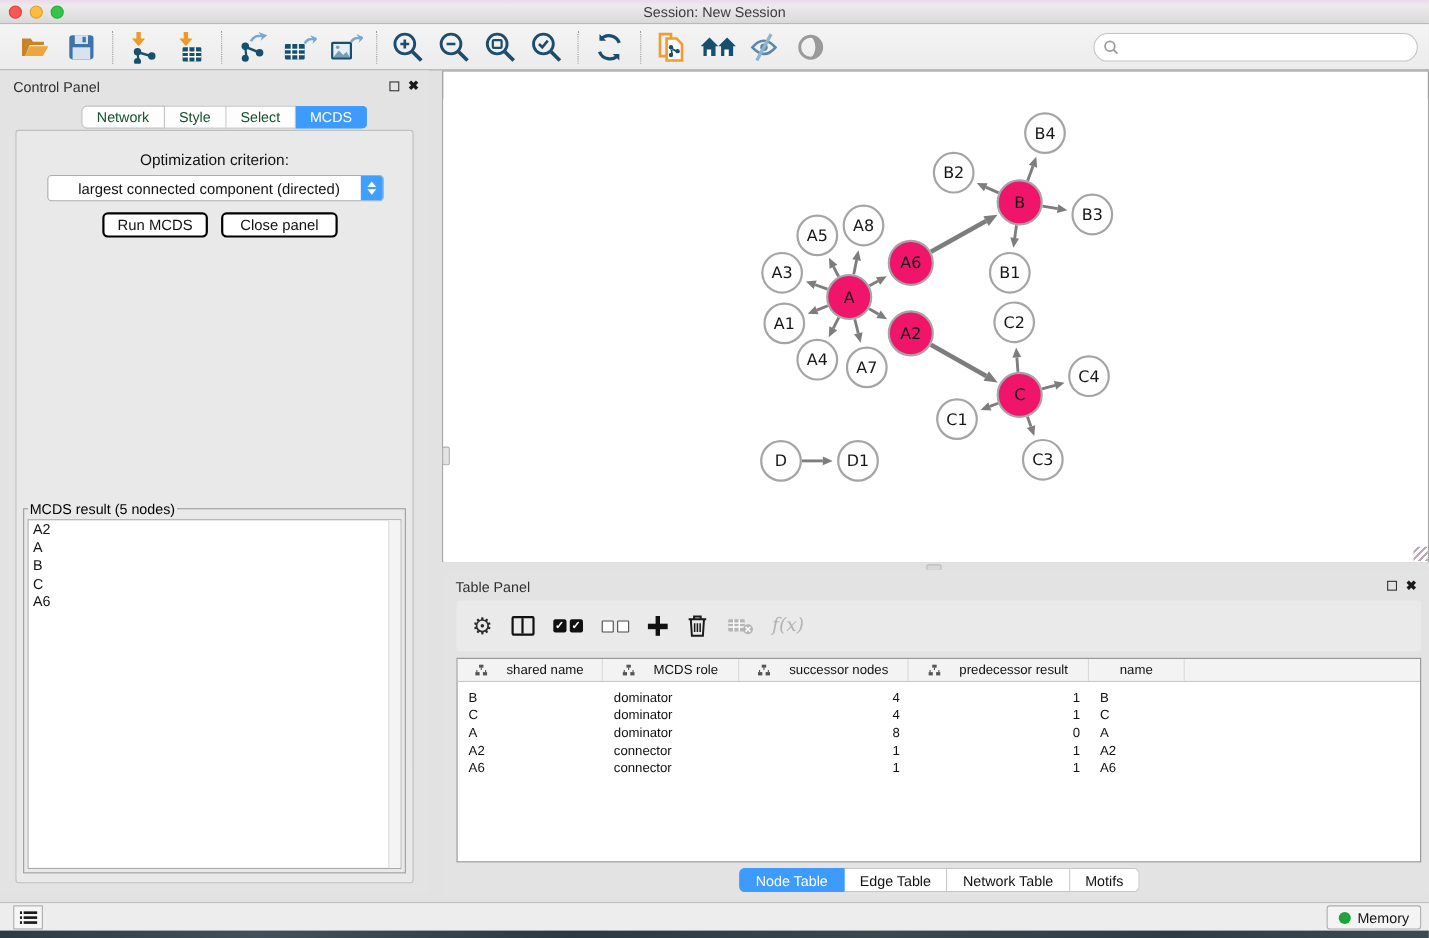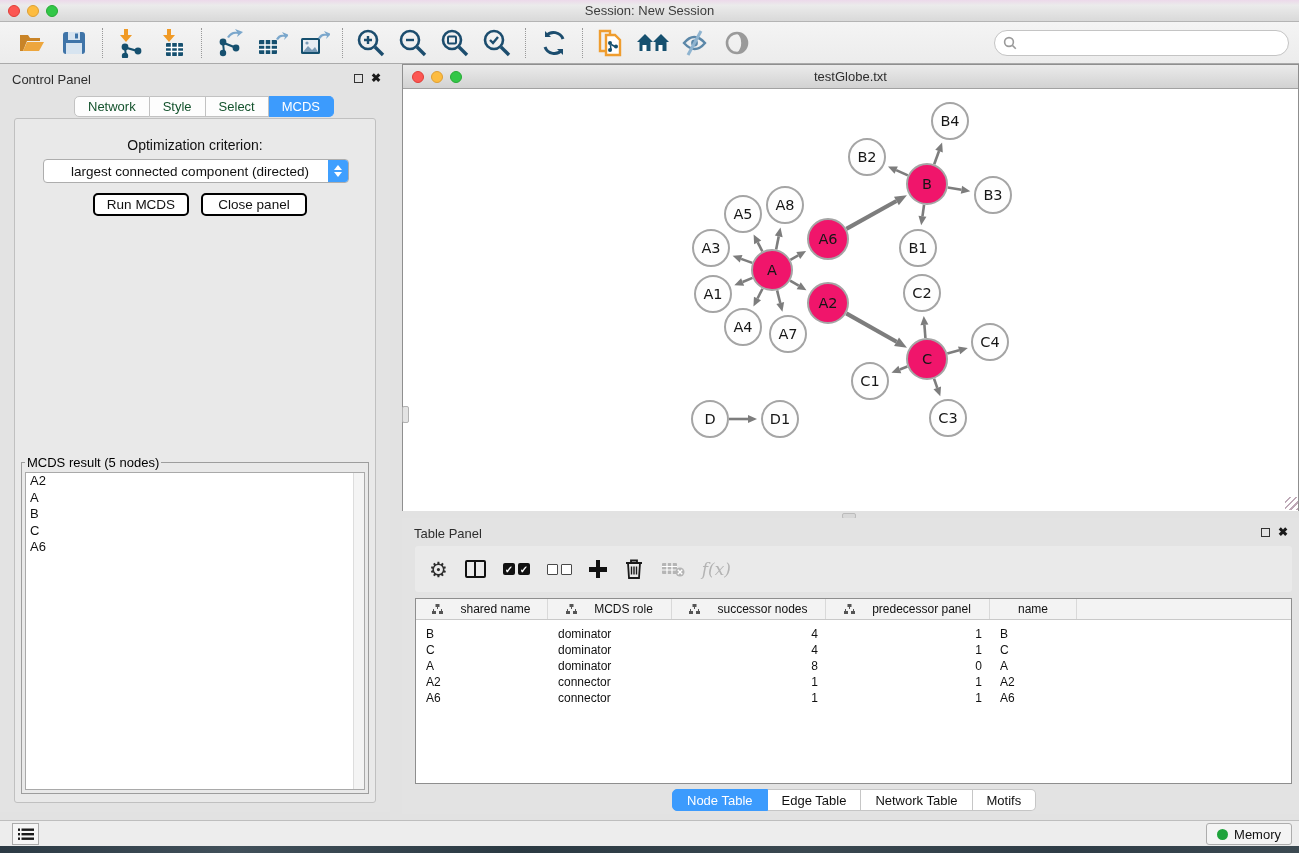--- a/index.html
+++ b/index.html
@@ -336,28 +336,20 @@
         <div class="result-item">B</div>
         <div class="result-item">C</div>
         <div class="result-item">A6</div>
         <div class="result-scroll"></div>
       </div>
     </fieldset>
   </div>
 </div>
 
 <div class="net-window">
-  <div class="net-titlebar">
-    <div class="net-lights">
-      <span class="light red"></span>
-      <span class="light yellow"></span>
-      <span class="light green"></span>
-    </div>
-    <span class="net-title">testGlobe.txt</span>
-  </div>
   <svg id="graph-svg" class="net-canvas" viewBox="0 0 895 421">
       <line x1="349.5477965799502" y1="187.9127607132406" x2="339.64145283055205" y2="191.94245986553815" stroke="#7D7D7D" stroke-width="2.6"></line>
       <polygon points="331.3047942219593,195.33364302835554 338.13426031374433,188.23727826171915 341.1486453473598,195.64764146935715" fill="#7D7D7D"></polygon>
       <line x1="349.2454960056743" y1="172.8754247889317" x2="338.1021013246868" y2="168.85649555972313" stroke="#7D7D7D" stroke-width="2.6"></line>
       <polygon points="329.6358853271187,165.803106183551 339.4591632696522,165.09373289413728 336.74503937972145,172.61925822530898" fill="#7D7D7D"></polygon>
       <line x1="359.4773978818684" y1="198.71683864598282" x2="354.51063179905765" y2="208.47910301564522" stroke="#7D7D7D" stroke-width="2.6"></line>
       <polygon points="350.4295166055727,216.500605292495 350.9455196760133,206.66527404076302 358.075743922102,210.29293199052742" fill="#7D7D7D"></polygon>
       <line x1="359.3430607991095" y1="161.35211740517695" x2="354.71533592516647" y2="152.4158210968732" stroke="#7D7D7D" stroke-width="2.6"></line>
       <polygon points="350.5766476962134,144.4238714133776 358.2673135622756,150.5764041062274 351.16335828805734,154.25523808751902" fill="#7D7D7D"></polygon>
       <line x1="374.093248125763" y1="200.37299250305196" x2="377.23885999883737" y2="212.95543999534937" stroke="#7D7D7D" stroke-width="2.6"></line>
@@ -517,21 +509,21 @@
           </svg>
         <span>successor nodes</span>
       </div>
       <div class="th">
         <svg class="hier-icon" width="11" height="11" viewBox="0 0 11 11" fill="#555">
             <rect x="3.5" y="0" width="4" height="3"></rect>
             <rect x="0" y="7" width="4" height="3"></rect>
             <rect x="7" y="7" width="4" height="3"></rect>
             <path d="M5 3h1v2H2v2H1V5h9v2H9V5H5z"></path>
           </svg>
-        <span>predecessor panel</span>
+        <span>predecessor result</span>
       </div>
       <div class="th">
           <span>name</span>
         </div>
       <div class="th"></div>
     </div>
     <div class="tbody">
       <div class="trow">
         <div class="td">B</div>
         <div class="td">dominator</div>

